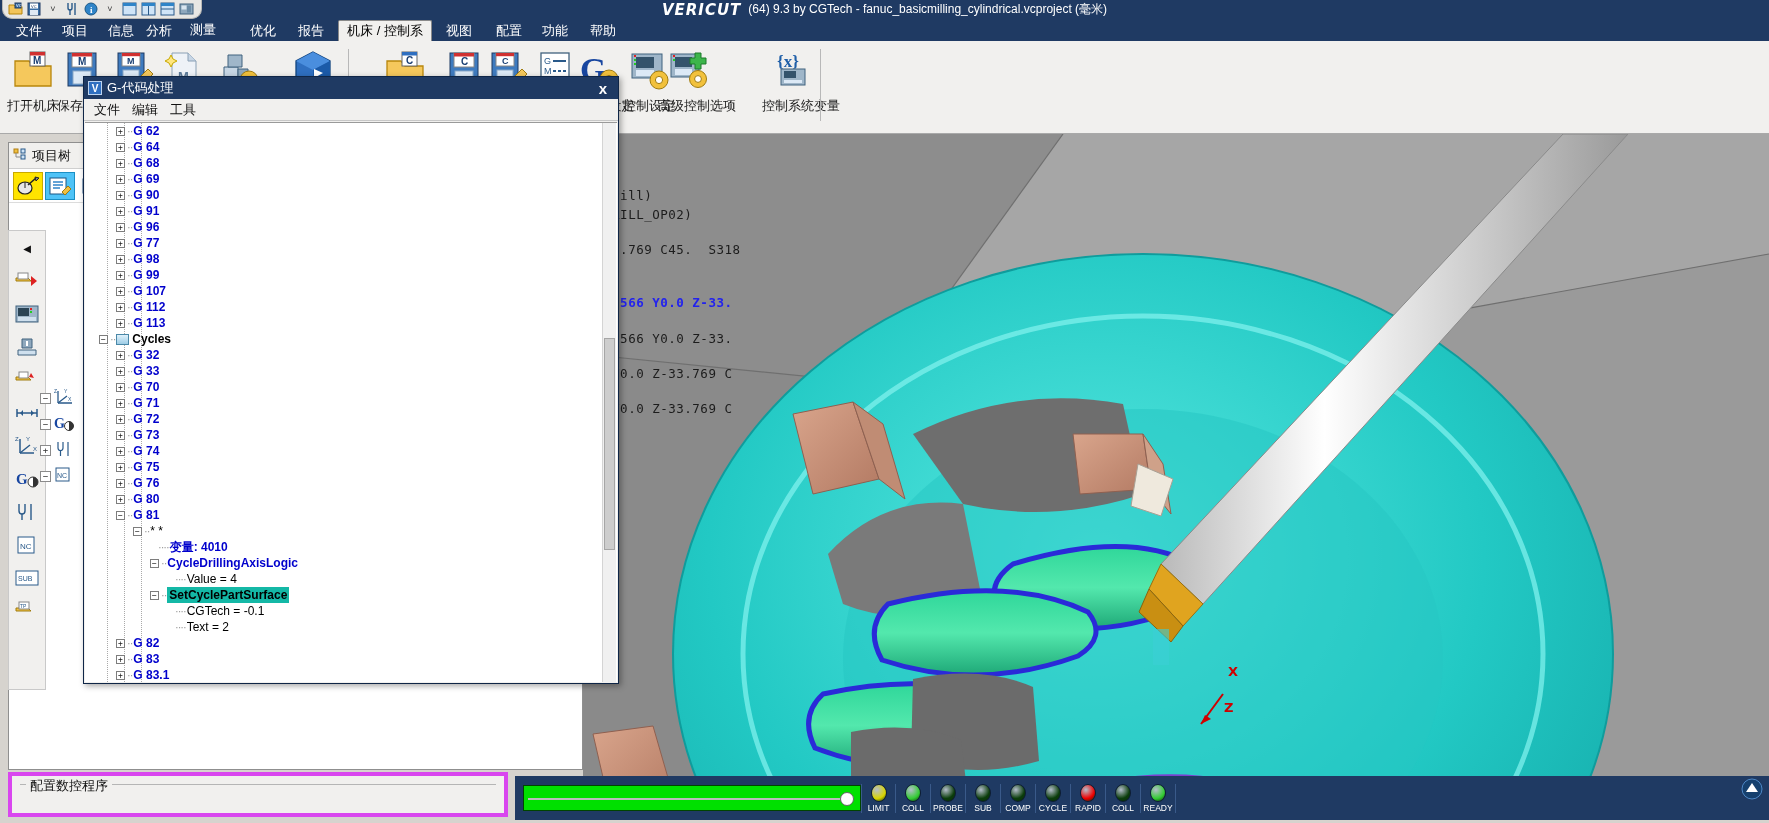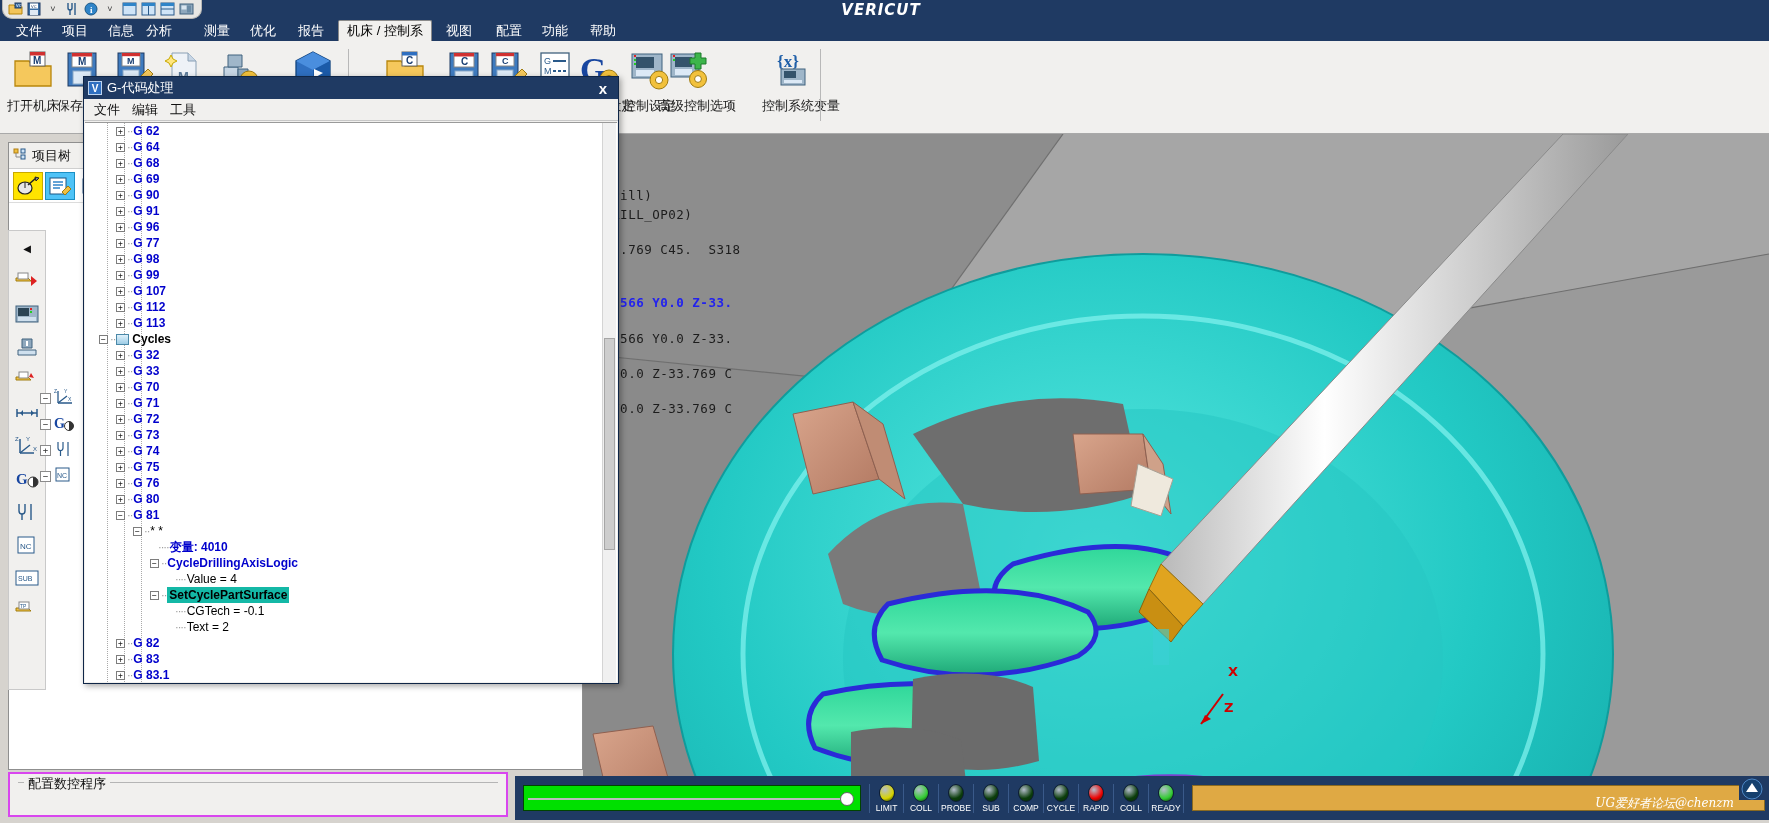--- a/index.html
+++ b/index.html
@@ -124,21 +124,21 @@
   .nctext{
     position:absolute; font-family:"DejaVu Sans Mono",monospace;
     font-size:12.5px; color:#1c1c1c; white-space:pre; letter-spacing:.5px;
   }
   .nctext.hl{ color:#2222ee; font-weight:bold; }
   .axlabel{ position:absolute; font-family:"DejaVu Sans",sans-serif; font-weight:bold; font-size:13px; color:#d00000;}
 
   
   #botleft{
     position:absolute; left:8px; top:772px; width:500px; height:45px;
-    background:#f1f0ee; border:2px solid #d946ef;
+    background:#f1f0ee; border:4px solid #d946ef;
   }
   #botleft .grp{
     position:absolute; left:8px; top:8px; right:8px; height:1px; background:#b5b5b5;
   }
   #botleft .gl{
     position:absolute; left:14px; top:1px; background:#f1f0ee; padding:0 4px;
     font-size:13px; color:#111;
   }
   #statusbar{
     position:absolute; left:515px; top:776px; width:1254px; height:44px;
@@ -147,21 +147,21 @@
   }
   #progwrap{
     width:338px; height:26px; background:#00e000; border:1px solid #004400;
     position:relative; margin-left:4px;
   }
   #progwrap .track{ position:absolute; left:4px; right:14px; top:12px; height:2px; background:#bdbdbd;}
   #progwrap .knob{
     position:absolute; right:6px; top:6px; width:14px;height:14px;border-radius:50%;
     background:#ffffff; border:1px solid #666;
   }
-  .lamps{ display:flex; align-items:flex-end; margin-left:8px; }
+  .lamps{ display:flex; align-items:flex-end; margin-left:0; }
   .lamp{ width:35px; text-align:center; border-right:1px solid #3a5a8a; }
   .lamp:first-child{ border-left:1px solid #3a5a8a; }
   .lamp .bulb{
     width:16px;height:18px;border-radius:50%;margin:0 auto 1px auto;
     border:1px solid #0d1d33;
   }
   .lamp .cap{ font-size:8.5px; color:#ffffff; font-family:"Liberation Sans",sans-serif;}
   #yellowbar{
     margin-left:8px; flex:1; height:26px; background:#dfa944;
     border:1px solid #8a6a20; position:relative;
@@ -241,20 +241,21 @@
   #gscroll .thumb{
     position:absolute; left:1px; right:1px; top:215px; height:212px;
     background:#cdcdcd; border:1px solid #a6a6a6;
   }
 </style>
 </head>
 <body>
 
 <div id="titlebar">
   <span class="brand">VERICUT</span>
+  <span class="rest">(64)  9.3 by CGTech - fanuc_basicmilling_cylindrical.vcproject (毫米)</span>
 </div>
 
 <div id="qat">
   <span class="qi">
     <svg width="15" height="14" viewBox="0 0 15 14">
         <path d="M1 3h5l1.4 1.6H14V12H1z" fill="#f3c55a" stroke="#b8860b" stroke-width="1"></path>
         <rect x="7" y="1" width="6" height="5" fill="#3a6ea5" stroke="#1f3a63"></rect>
         <text x="8" y="5.4" font-size="4" fill="#fff" font-family="Liberation Sans">VC</text>
       </svg>
   </span>
@@ -308,21 +309,21 @@
         <rect x="8" y="3.5" width="4" height="7" fill="#6b8ba5"></rect>
       </svg>
   </span>
 </div>
 
 <div id="menubar">
     <div class="mi" style="left: 6px; width: 46px;">文件</div>
     <div class="mi" style="left: 52px; width: 46px;">项目</div>
     <div class="mi" style="left: 98px; width: 46px;">信息</div>
     <div class="mi" style="left: 136px; width: 46px;">分析</div>
-    <div class="mi" style="left: 194px; width: 46px;">测量</div>
+    <div class="mi" style="left: 180px; width: 46px; font-family: Liberation Mono, monospace;">测量</div>
     <div class="mi" style="left: 240px; width: 46px;">优化</div>
     <div class="mi" style="left: 288px; width: 46px;">报告</div>
     <div class="mi active" style="left: 338px; width: 94px;">机床 / 控制系统</div>
     <div class="mi" style="left: 436px; width: 46px;">视图</div>
     <div class="mi" style="left: 486px; width: 46px;">配置</div>
     <div class="mi" style="left: 532px; width: 46px;">功能</div>
     <div class="mi" style="left: 580px; width: 46px;">帮助</div>
   </div>
 
 <div id="ribbon">
@@ -989,23 +990,20 @@
       </div>
       <div class="lamp">
         <div class="bulb" style="background: radial-gradient(circle at 35% 30%, rgba(255, 255, 255, 0.667), rgb(11, 61, 11) 60%, rgb(10, 42, 10));"></div>
         <div class="cap">COLL</div>
       </div>
       <div class="lamp">
         <div class="bulb" style="background: radial-gradient(circle at 35% 30%, rgba(255, 255, 255, 0.667), rgb(51, 204, 51) 60%, rgb(10, 42, 10));"></div>
         <div class="cap">READY</div>
       </div>
     </div>
-  <div id="yellowbar">
-    <span id="watermark">UG爱好者论坛@chenzm</span>
-  </div>
   <div id="rightlogo">
     <svg width="34" height="22" viewBox="0 0 34 22">
         <rect x="6" y="0" width="26" height="22" fill="#1f3a63"></rect>
         <circle cx="19" cy="11" r="10" fill="#16406e" stroke="#4d87c6"></circle>
         <path d="M19 5l6 9H13z" fill="#ffffff"></path>
       </svg>
   </div>
 </div>
 
 </body></html>

